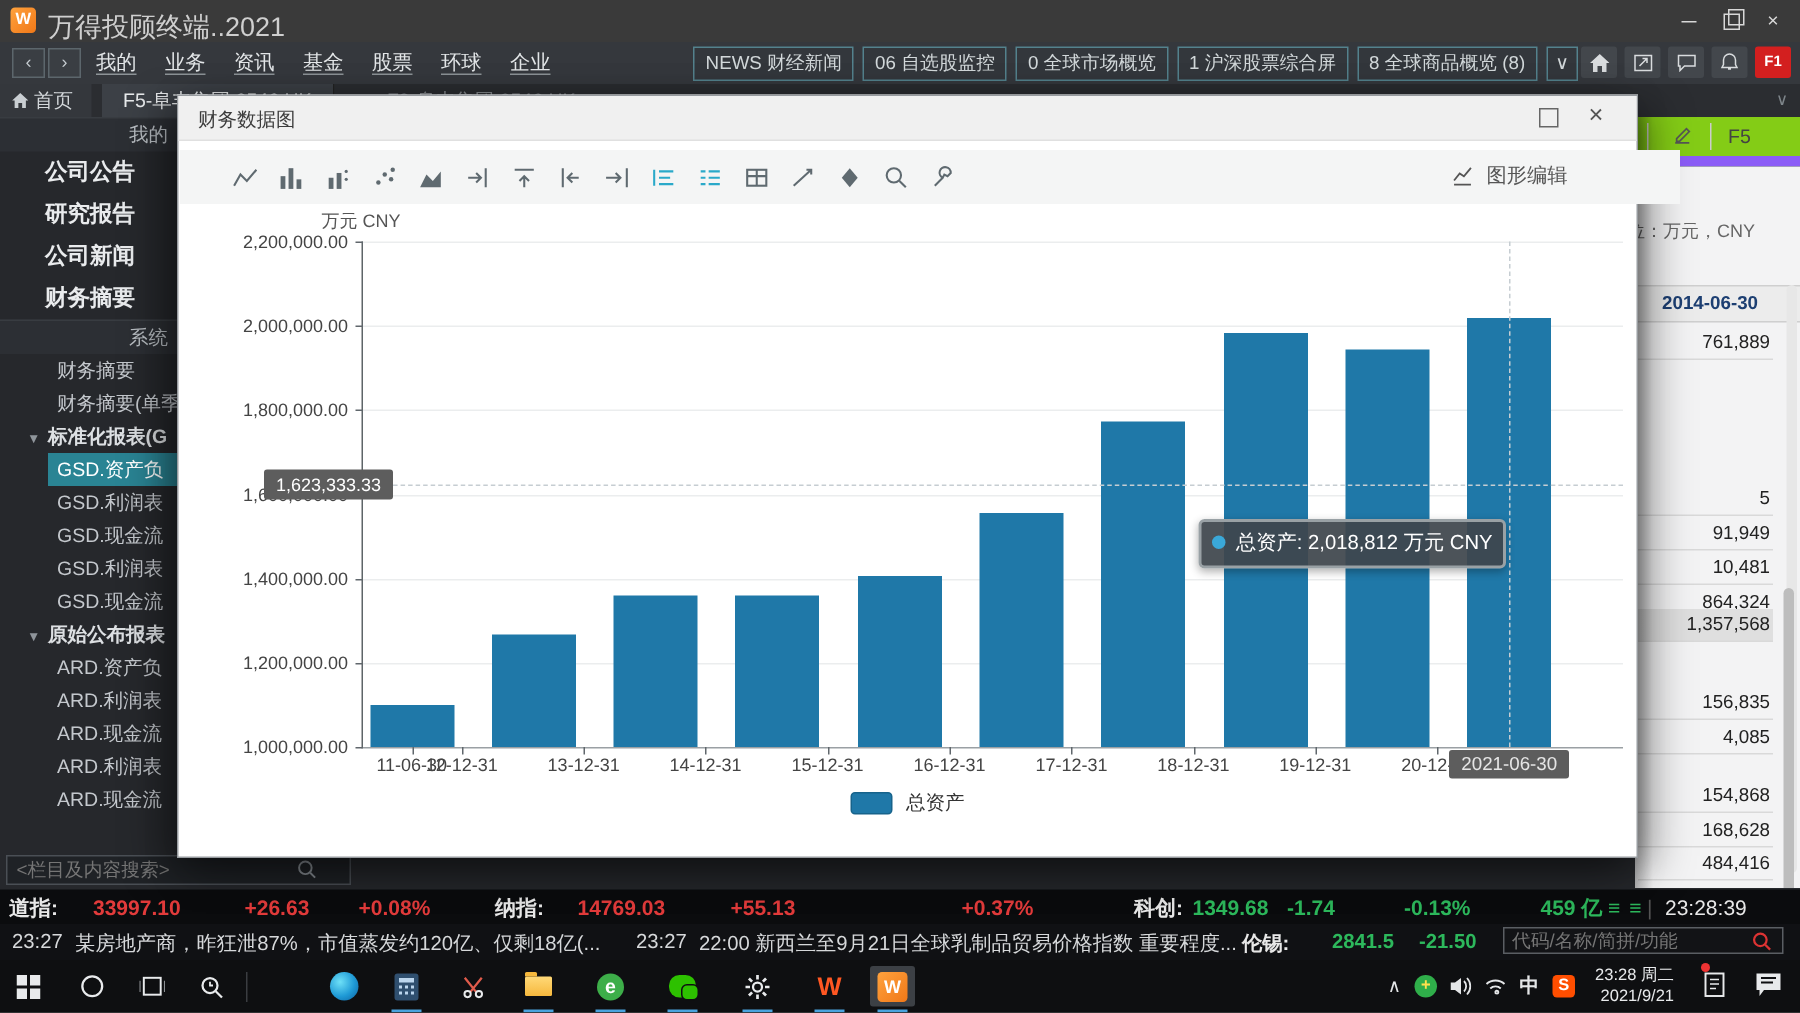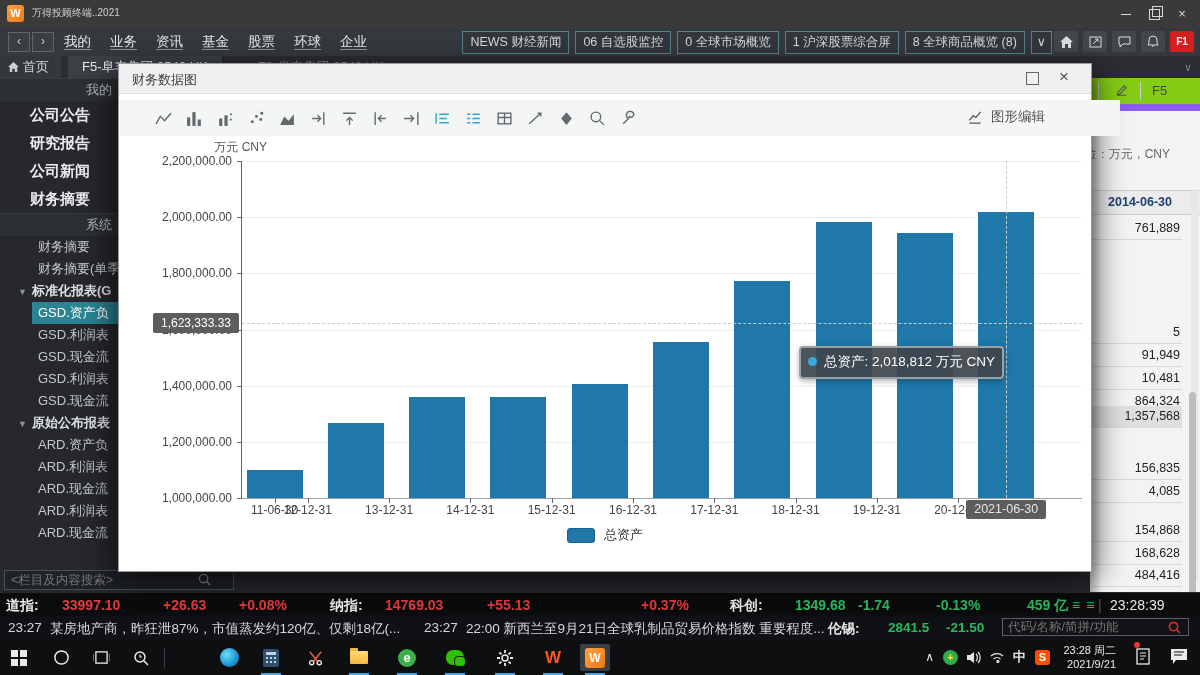--- a/index.html
+++ b/index.html
@@ -3,21 +3,21 @@
 <meta charset="utf-8">
 <style>
   html,body{margin:0;padding:0;background:#000;}
   .stage{position:relative;width:1200px;height:675px;background:#26282c;overflow:hidden;
          font-family:"Liberation Sans","DejaVu Sans",sans-serif;}
   
   .titlebar{position:absolute;left:0;top:0;width:1200px;height:28px;background:#3a3a3a;}
   .wlogo{position:absolute;left:7px;top:5px;width:17px;height:17px;border-radius:3px;
          background:linear-gradient(135deg,#ffa23d,#f07818);color:#fff;font-weight:bold;
          font-size:11px;text-align:center;line-height:17px;}
-  .apptitle{position:absolute;left:32px;top:6px;font-size:10px;color:#cfcfcf;}
+  .apptitle{position:absolute;left:32px;top:6px;font-size:18px;color:#cfcfcf;}
   .wc{position:absolute;top:3px;width:28px;height:22px;color:#d8d8d8;text-align:center;font-size:13px;line-height:22px;}
   .wc .minbar{display:inline-block;width:10px;height:1px;background:#d8d8d8;vertical-align:middle;}
   .restore{display:inline-block;position:relative;width:9px;height:9px;border:1px solid #d8d8d8;background:#3a3a3a;margin-top:6px;}
   .restore:before{content:"";position:absolute;left:2px;top:-4px;width:9px;height:9px;border:1px solid #d8d8d8;}
   
   .menubar{position:absolute;left:0;top:28px;width:1200px;height:28px;background:#35383d;border-bottom:1px solid #222;}
   .navbtn{position:absolute;top:4px;width:20px;height:18px;border:1px solid #5c666c;color:#c6cdd1;
           font-size:12px;text-align:center;line-height:17px;background:#3a3e43;}
   .menuitems{position:absolute;left:64px;top:5px;display:flex;gap:19px;}
   .menuitem{color:#e3e6e8;font-size:13.5px;text-decoration:underline;text-underline-offset:3px;text-decoration-color:#8d9397;}
@@ -384,21 +384,21 @@
           <path d="M2 14h12M2 11l4-5 3 2 5-6" fill="none" stroke="#555" stroke-width="1.3"></path>
         </svg>
       <span>图形编辑</span>
     </div>
 
     <div class="unit-label">万元 CNY</div>
 
     <div class="plot" id="plot">
       <div class="hcross" style="top: 161.947px;"></div>
       <div class="vcross" style="left: 764.2px;"></div>
-      <div class="ylabel-box" style="top: 151.947px;">1,623,333.33</div>
+      <div class="ylabel-box" style="top: 151.947px; margin-left: 23px;">1,623,333.33</div>
       <div class="xlabel-box" style="left: 724.2px;">2021-06-30</div>
       <div class="ctooltip">
         <span class="cdot"></span><span>总资产: 2,018,812 万元 CNY</span>
       </div>
     <div class="grid" style="top: 0px;"></div>
         <div class="ymark" style="top: 0px;"></div>
         <div class="ytick" style="top: -7px;">2,200,000.00</div>
         <div class="grid" style="top: 56.1667px;"></div>
         <div class="ymark" style="top: 56.1667px;"></div>
         <div class="ytick" style="top: 49.1667px;">2,000,000.00</div>
@@ -456,21 +456,21 @@
 
   <div class="ticker1">
     <span class="tk lab" style="left:6px">道指:</span>
     <span class="tk up" style="left:62px">33997.10</span>
     <span class="tk up" style="left:163px">+26.63</span>
     <span class="tk up" style="left:239px">+0.08%</span>
     <span class="tk lab" style="left:330px">纳指:</span>
     <span class="tk up" style="left:385px">14769.03</span>
     <span class="tk up" style="left:487px">+55.13</span>
     <span class="tk up" style="left:641px">+0.37%</span>
-    <span class="tk lab" style="left:730px">科创:</span>
+    <span class="tk lab" style="left:756px">科创:</span>
     <span class="tk down" style="left:795px">1349.68</span>
     <span class="tk down" style="left:858px">-1.74</span>
     <span class="tk down" style="left:936px">-0.13%</span>
     <span class="tk down" style="left:1027px">459 亿</span>
     <span class="tk down" style="left:1072px;letter-spacing:6px">≡≡</span>
     <span class="tk white" style="left:1098px;color:#555">|</span>
     <span class="tk white" style="left:1110px">23:28:39</span>
   </div>
 
   <div class="ticker2">

